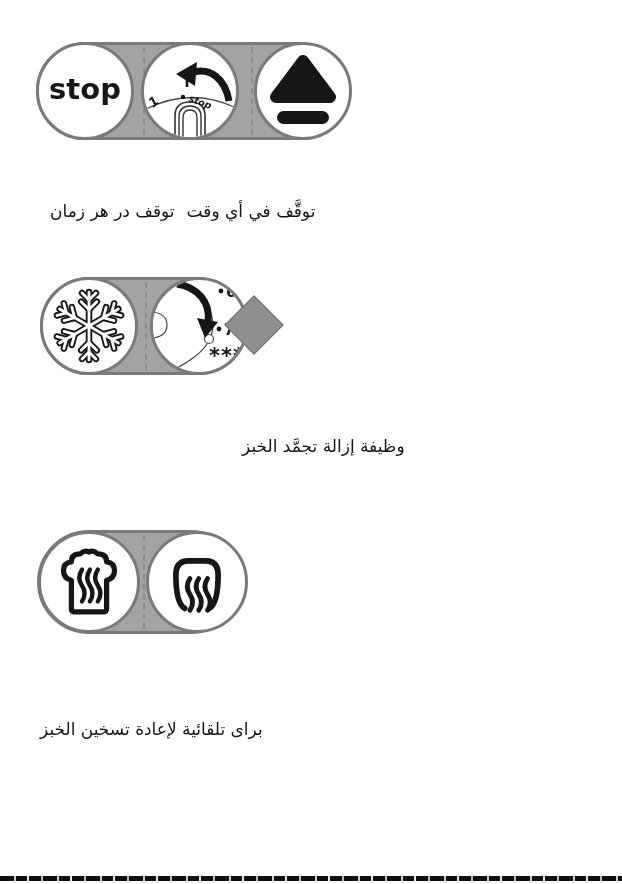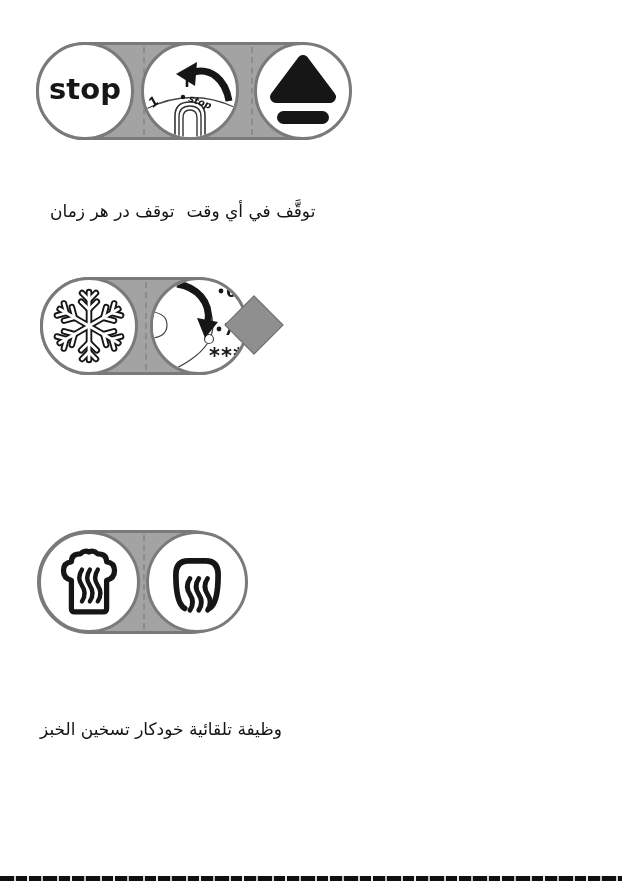--- a/index.html
+++ b/index.html
@@ -141,20 +141,21 @@
       <circle cx="66" cy="49" r="2.4" fill="#161616"></circle>
       <text class="dial-label" x="71" y="55" font-size="15" font-weight="bold">7</text>
       <text class="dial-label" x="56" y="83" font-size="21" font-weight="bold" letter-spacing="1">***</text>
     </svg>
   </div>
 
   <div class="diamond"></div>
 </div>
 
 <div class="caption cap2">
+  <span>وظيفة إزالة تجمَّد الخبز</span>
 </div>
 
 <div class="figure f3">
   <div class="vdash" style="left:103px;"></div>
 
   <div class="circle" style="left:-2px;">
     <svg width="88" height="88" viewBox="0 0 100 100">
       <path d="M34,84 L66,84 Q70,84 70,80 L70,48 Q79,46 79,37 Q79,28 70,27 Q70,18 60,18 Q55,13 50,16 Q45,13 40,18 Q30,18 30,27 Q21,28 21,37 Q21,46 30,48 L30,80 Q30,84 34,84 Z" fill="none" stroke="#161616" stroke-width="6" stroke-linejoin="round"></path>
       <path d="M42,36 q-6,9 0,18 q6,9 0,18" fill="none" stroke="#161616" stroke-width="5" stroke-linecap="round"></path>
       <path d="M51,36 q-6,9 0,18 q6,9 0,18" fill="none" stroke="#161616" stroke-width="5" stroke-linecap="round"></path>
@@ -166,16 +167,16 @@
     <svg width="88" height="88" viewBox="0 0 100 100">
       <path d="M36,80 Q26,74 26,42 Q26,26 40,26 L60,26 Q74,26 74,42 Q74,74 64,80" fill="none" stroke="#161616" stroke-width="6.5" stroke-linecap="round"></path>
       <path d="M42,46 q-6,9 0,18 q6,9 0,18" fill="none" stroke="#161616" stroke-width="5.5" stroke-linecap="round"></path>
       <path d="M52,46 q-6,9 0,18 q6,9 0,18" fill="none" stroke="#161616" stroke-width="5.5" stroke-linecap="round"></path>
       <path d="M62,46 q-6,9 0,18 q6,9 0,18" fill="none" stroke="#161616" stroke-width="5.5" stroke-linecap="round"></path>
     </svg>
   </div>
 </div>
 
 <div class="caption cap3">
-  <span>وظيفة تلقائية خودكار تسخين الخبز</span>
+  <span>براى تلقائية لإعادة تسخين الخبز</span>
 </div>
 
 <div class="cutline"></div>
 
 </body></html>

